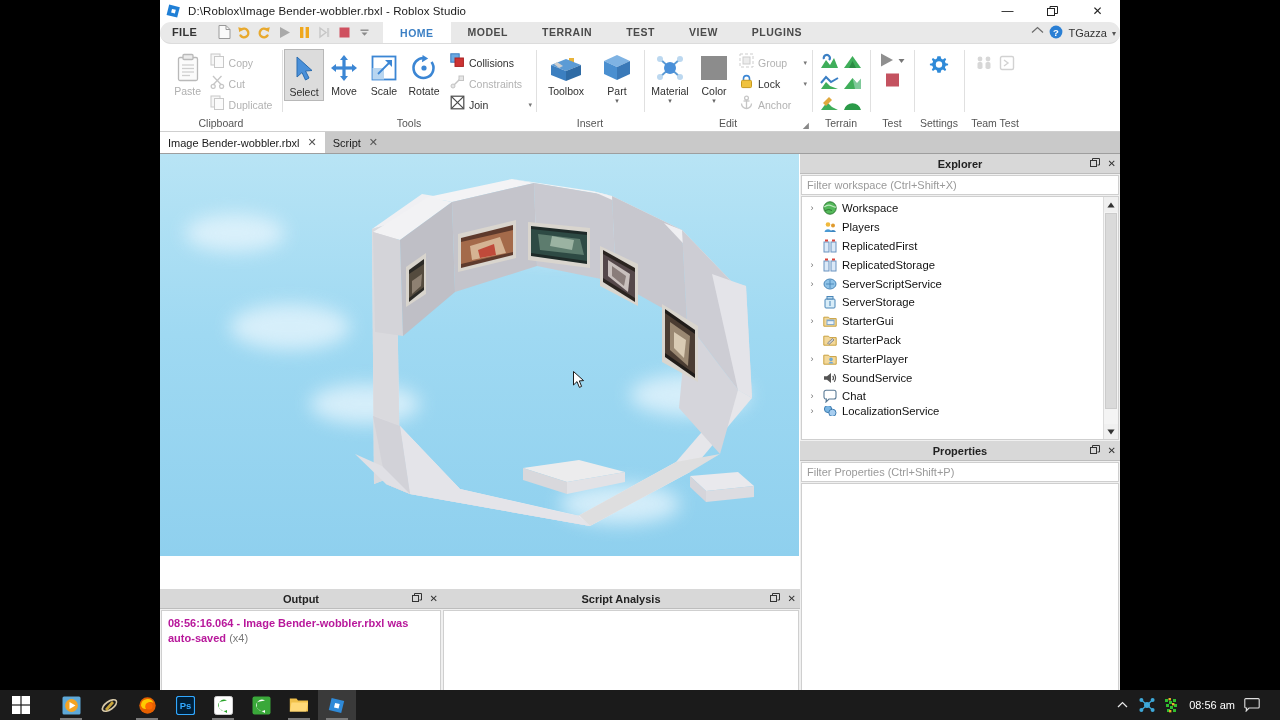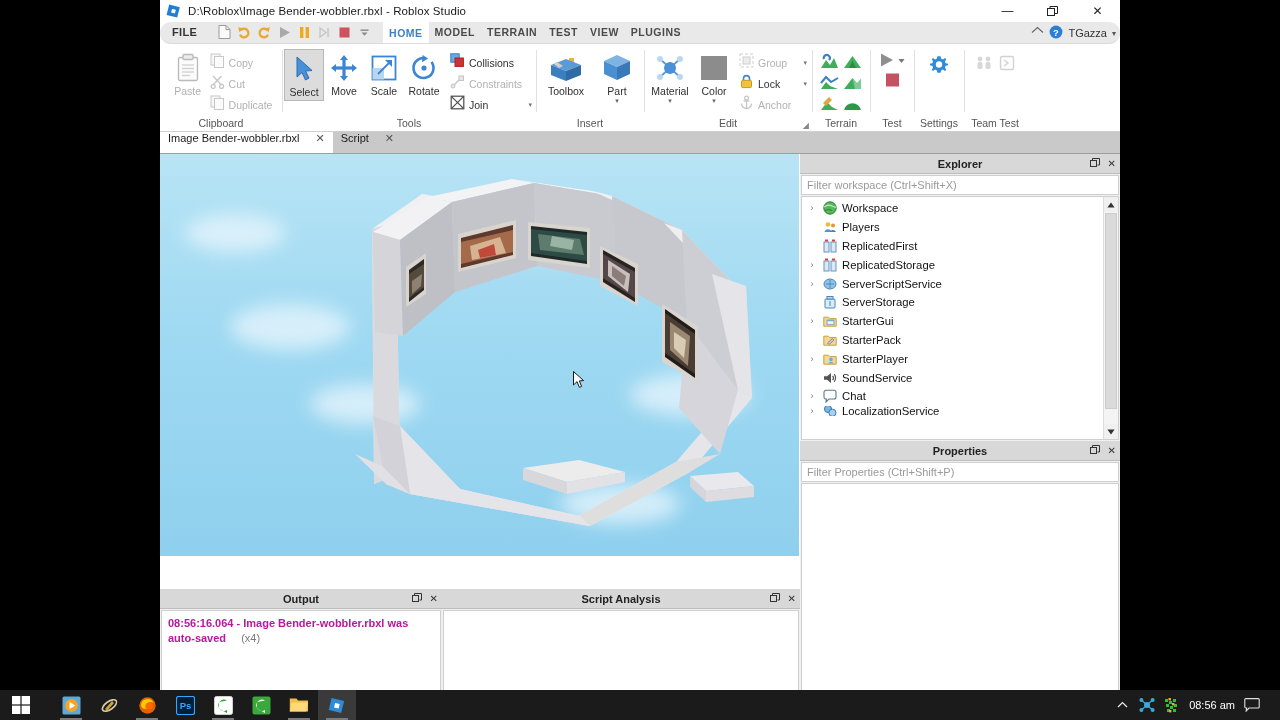--- a/index.html
+++ b/index.html
@@ -38,21 +38,21 @@
   .file-tab {
     padding: 0 12px; height: 22px; display: flex; align-items: center;
     font-size: 11px; font-weight: bold; color: #333; letter-spacing: .3px;
   }
   .qat { display: flex; align-items: center; gap: 2px; padding: 0 6px; height: 22px; }
   .qat-btn {
     width: 18px; height: 18px; display: flex; align-items: center; justify-content: center;
   }
   .tabs-list { display: flex; align-items: flex-end; height: 22px; margin-left: 4px; }
   .rtab {
-    padding: 0 6px; height: 22px; display: flex; align-items: center;
+    padding: 0 17px; height: 22px; display: flex; align-items: center;
     font-size: 10.5px; color: #4a4a4a; letter-spacing: .5px; font-weight: 600;
   }
   .rtab.active { background: #ffffff; color: #3b7fc4; border-top: 1px solid transparent; }
   .acct-area {
     position: absolute; right: 4px; top: 0; height: 22px;
     display: flex; align-items: center; gap: 5px; font-size: 11px; color: #333;
   }
 
   
   .ribbon {
@@ -89,21 +89,21 @@
   }
   .terrain-grid { display: grid; grid-template-columns: 1fr 1fr; gap: 1px; padding-top: 2px; }
   .tr-ic { width: 22px; height: 20px; display:flex; align-items:center; justify-content:center; }
 
   
   .doctabs {
     height: 22px; background: #c9c9c9; display: flex; align-items: stretch;
     border-bottom: 1px solid #9e9e9e;
   }
   .doctab {
-    display: flex; align-items: flex-start; gap: 16px; padding: 0 8px;
+    display: flex; align-items: center; gap: 8px; padding: 0 8px;
     font-size: 11px; color: #1a1a1a; background: #c9c9c9;
   }
   .doctab.active { background: #ffffff; }
   .doctab .x { font-size: 11px; color: #555; }
 
   
   .workarea { position: relative; height: 100%; }
 
   
   .viewport {
@@ -155,21 +155,21 @@
   .bottomdock {
     position: absolute; left: 0; bottom: 0; width: 640px; height: 122px; display: flex;
     background: #7f1d1d;
   }
   .bpanel { display: flex; flex-direction: column; background: #f0f0f0; }
   .outbody {
     flex: 1; background: #ffffff; margin: 1px; border: 1px solid #cfcfcf;
     padding: 5px 6px; overflow: hidden;
   }
   .outmsg { font-size: 11px; line-height: 15px; color: #b8189b; font-weight: bold; }
-  .outmsg .cnt { color: #7a7a7a; font-weight: normal; margin-left: 12px; }
+  .outmsg .cnt { color: #7a7a7a; font-weight: normal; }
   .sa-toolbar { height: 24px; display: flex; align-items: center; gap: 6px; padding: 2px 3px; background:#f0f0f0; }
   .sa-btn {
     display: flex; align-items: center; gap: 4px; padding: 2px 6px;
     border: 1px solid #c6c6c6; background: #f4f4f4; font-size: 10.5px; color: #222;
   }
   .sabody { flex: 1; background: #ffffff; margin: 1px; border: 1px solid #cfcfcf; }
 
   
   .taskbar {
     position: absolute; left: 0; bottom: 0; width: 1280px; height: 30px;

